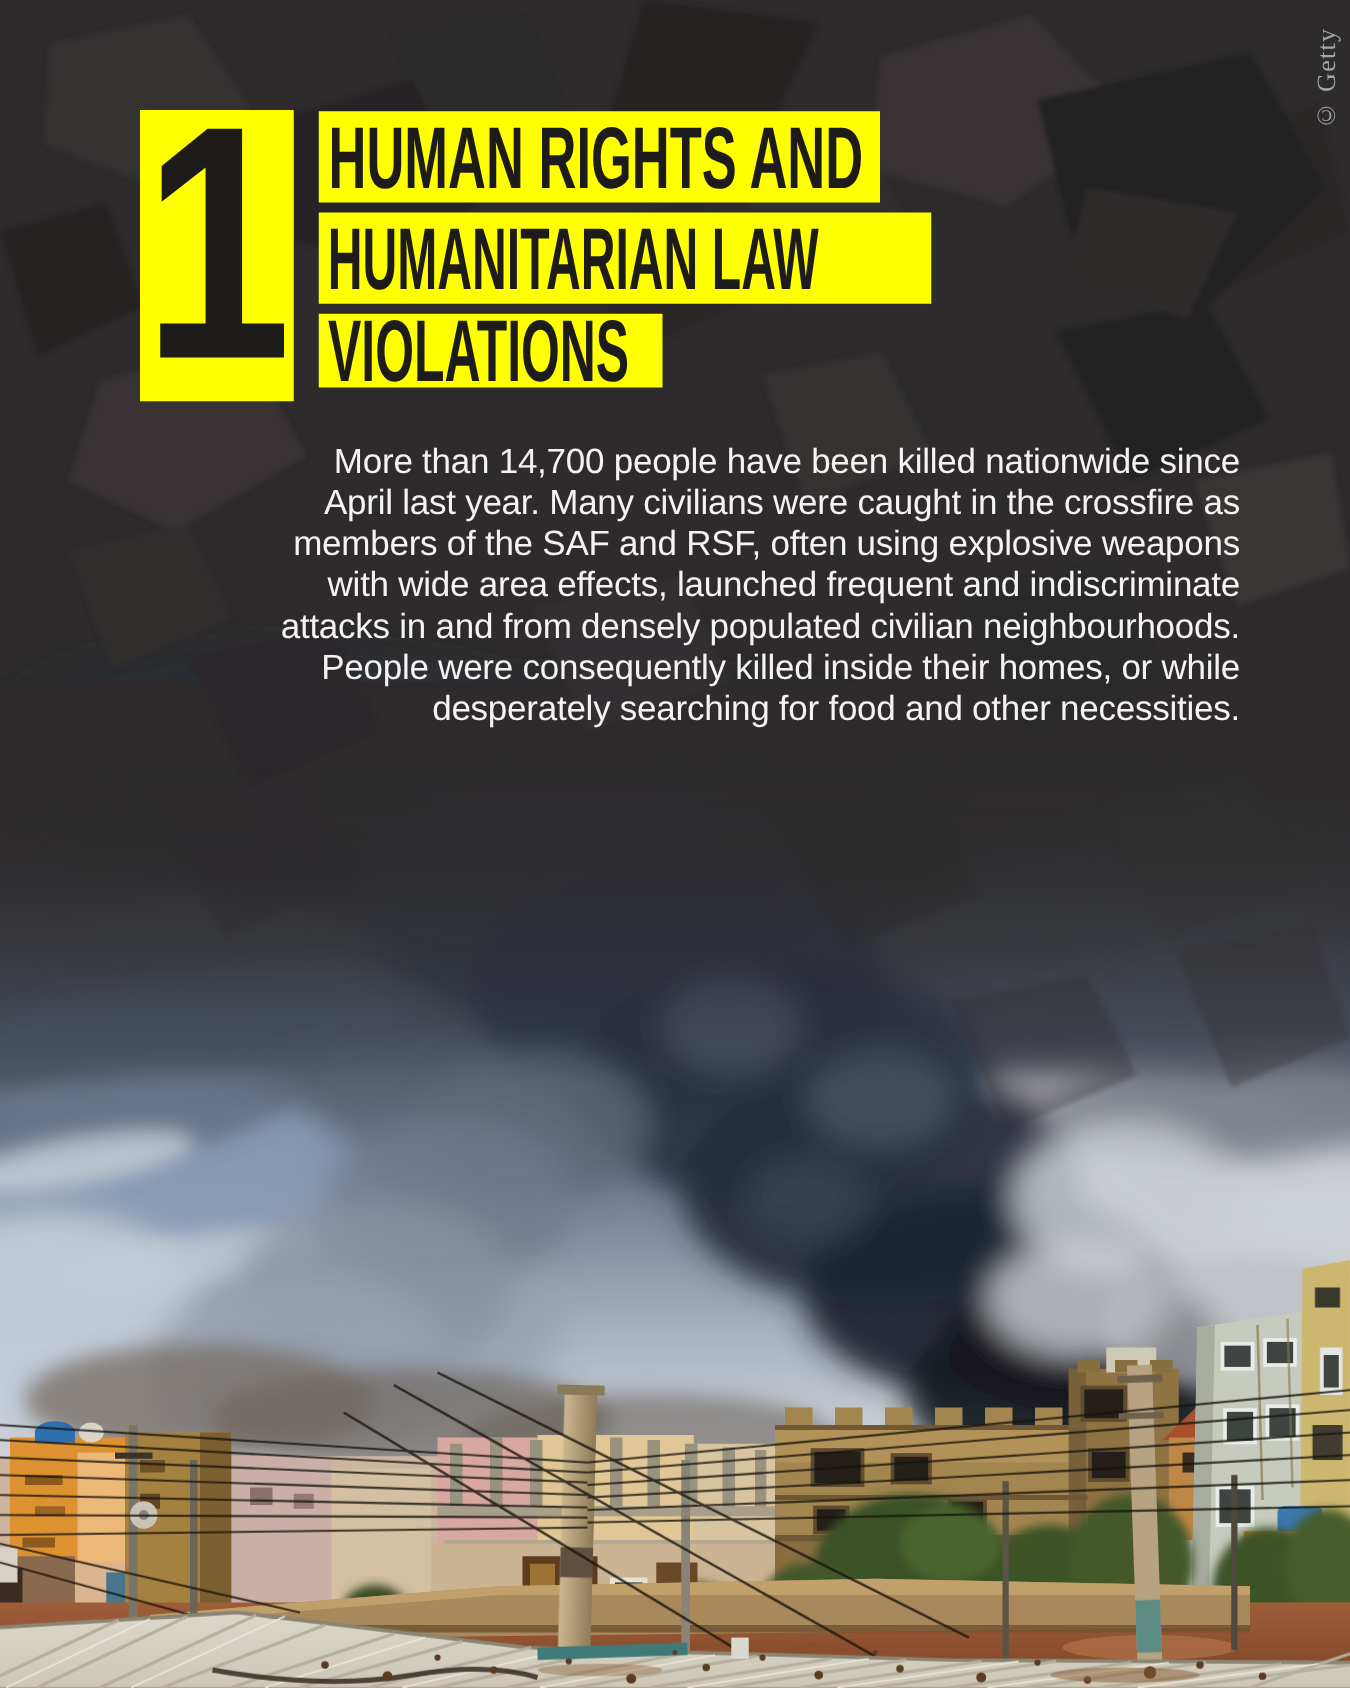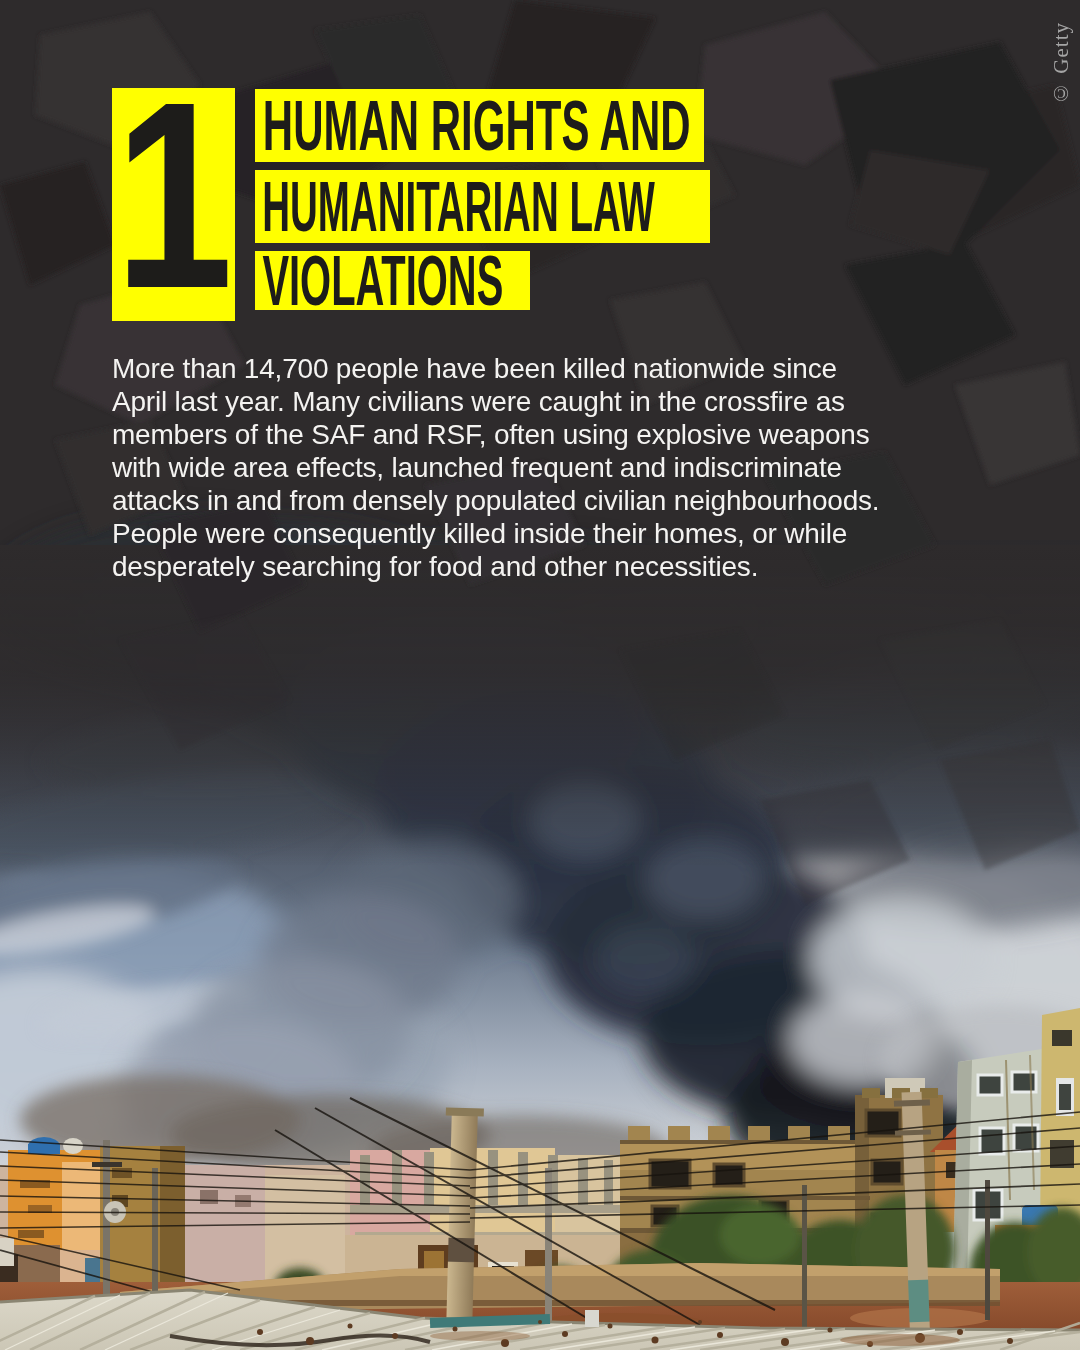--- a/index.html
+++ b/index.html
@@ -22,33 +22,33 @@
   }
   .num{
     font-weight:bold;font-size:266px;line-height:1;color:var(--headline-text,#1d1c1a);
     transform:scaleX(.8);position:relative;top:-10px;
   }
   .bar{
     position:absolute;left:255px;background:var(--accent-yellow,#ffff00);
     display:flex;align-items:center;overflow:visible;
   }
   .bar-1{top:89px;width:449px;height:73px;}
-  .bar-2{top:170px;width:455px;height:73px;}
+  .bar-2{top:170px;width:490px;height:73px;}
   .bar-3{top:251px;width:275px;height:59px;}
   .bar-text{
     font-weight:bold;font-size:70px;line-height:1;color:var(--headline-text,#1d1c1a);
     white-space:nowrap;padding-left:13px;transform-origin:0 50%;letter-spacing:0;
   }
   .bar-1 .bar-text{transform:scaleX(.60);}
   .bar-2 .bar-text{transform:scaleX(.55);}
   .bar-3 .bar-text{transform:scaleX(.57);}
   .body-text{
     position:absolute;left:112px;top:352px;width:880px;margin:0;
     font-size:28px;line-height:33px;letter-spacing:-.2px;
-    color:var(--body-text,#f4f3f1);white-space:pre-line;
+    color:var(--body-text,#f4f3f1);white-space:pre-line;text-align:right;
   }
 </style>
 </head>
 <body>
 
 <div class="poster">
 
   <svg class="bg-svg" viewBox="0 0 1080 1350" aria-hidden="true">
     <defs>
       <filter id="b12" x="-30%" y="-30%" width="160%" height="160%">

